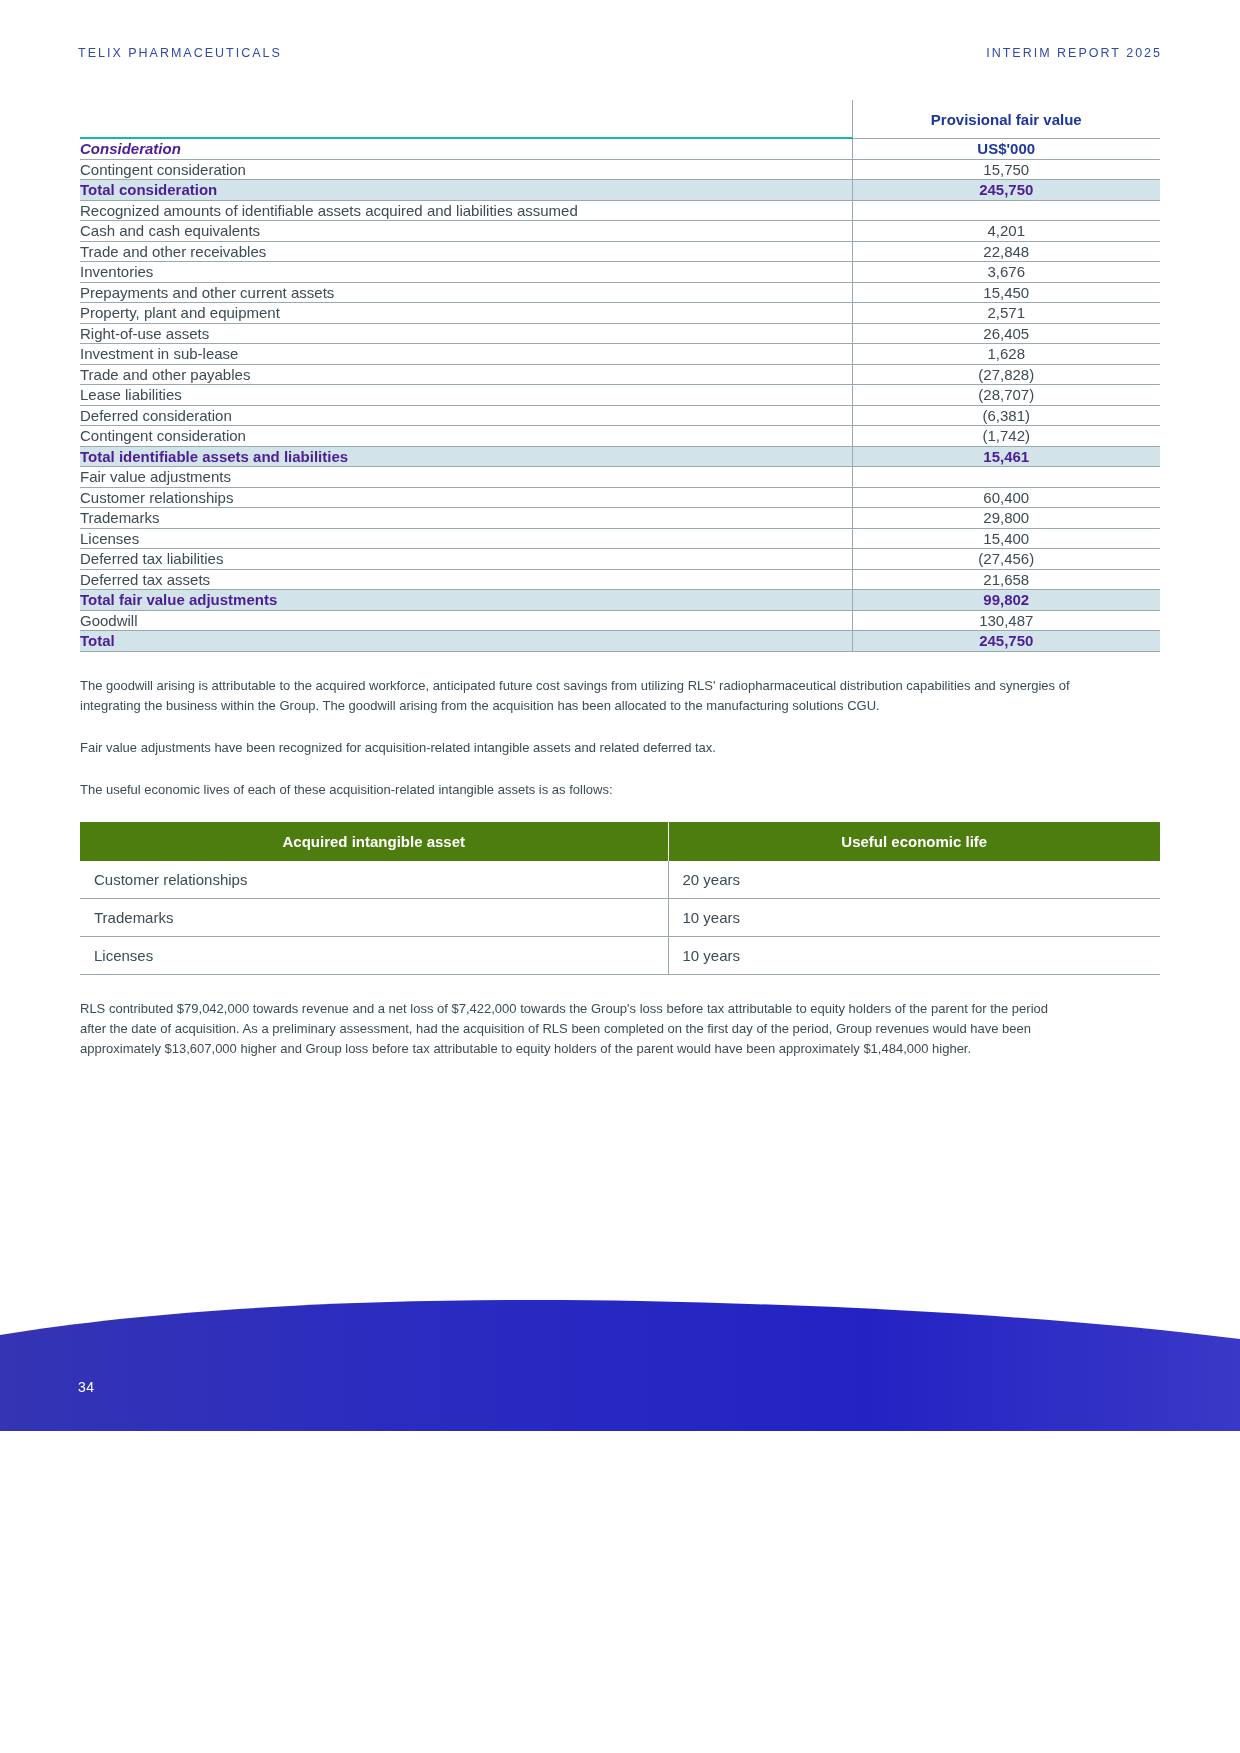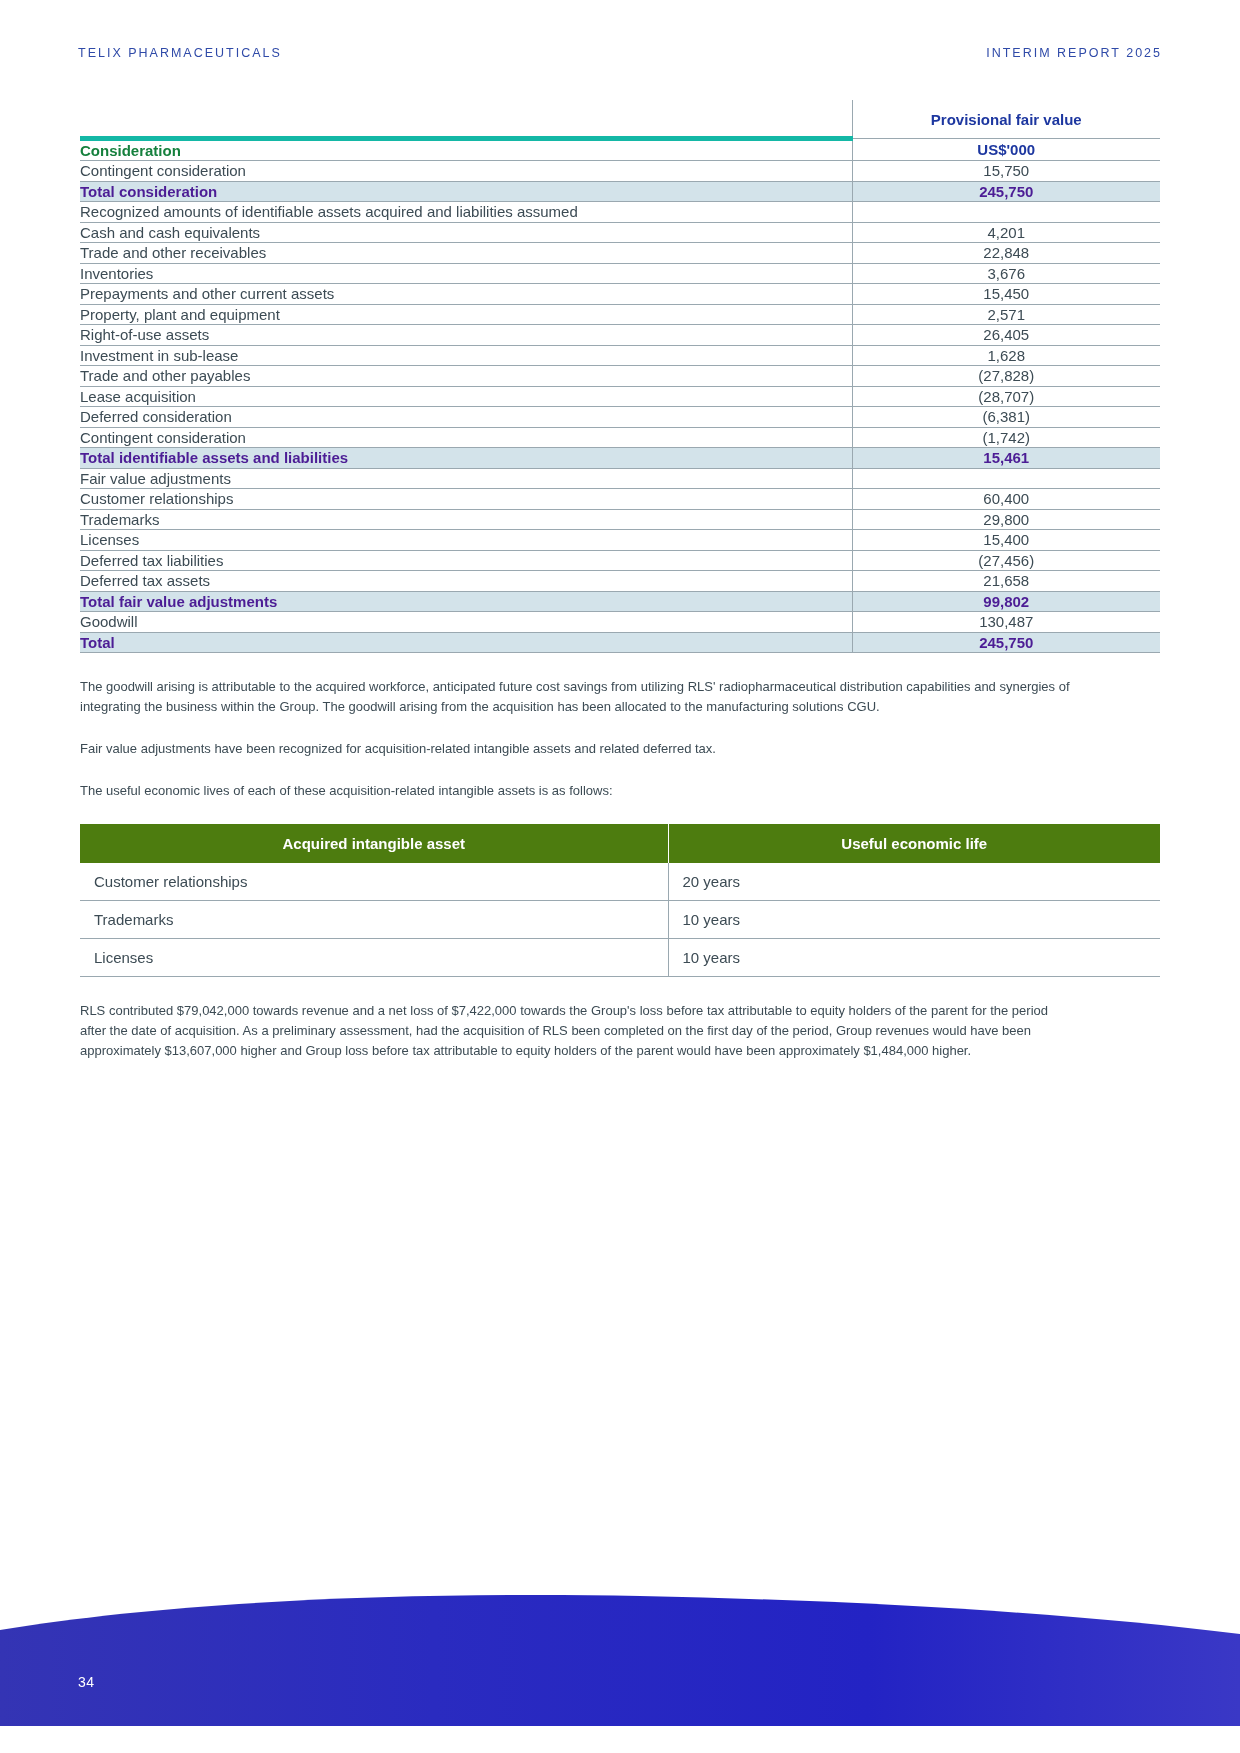--- a/index.html
+++ b/index.html
@@ -12,21 +12,21 @@
     background: #ffffff;
     font-family: "Liberation Sans", sans-serif;
     color: #2b3a42;
     position: relative;
     overflow: hidden;
   }
 
   .page {
     position: relative;
     width: 1240px;
-    height: 1726px;
+    height: 1431px;
     box-sizing: border-box;
   }
 
   
   .running-header {
     position: absolute;
     top: 46px;
     left: 78px;
     right: 78px;
     display: flex;
@@ -83,23 +83,24 @@
   
   tr.hdr-top td.cell-label { border: none; }
   tr.hdr-top td.cell-value {
     color: #1d37a0;
     font-weight: bold;
     border-left: 1px solid #9aa8b0;
     padding-top: 10px;
     padding-bottom: 8px;
   }
   tr.hdr-units td.cell-label {
-    color: #15803d;
-    font-weight: bold;
-    border-top: 5px solid #14b8a6;
+    color: #4c1d95;
+    font-weight: bold;
+    border-top: 2px solid #14b8a6;
+    font-style: italic;
   }
   tr.hdr-units td.cell-value {
     color: #1d37a0;
     font-weight: bold;
     border-top: 1px solid #9aa8b0;
     border-left: 1px solid #9aa8b0;
   }
 
   tr.data td { border-top: 1px solid #9aa8b0; }
   tr.data td.cell-value { border-left: 1px solid #9aa8b0; }
@@ -237,21 +238,21 @@
           </tr>
           <tr class="data">
             <td class="cell-label">Investment in sub-lease</td>
             <td class="cell-value">1,628</td>
           </tr>
           <tr class="data">
             <td class="cell-label">Trade and other payables</td>
             <td class="cell-value">(27,828)</td>
           </tr>
           <tr class="data">
-            <td class="cell-label">Lease acquisition</td>
+            <td class="cell-label">Lease liabilities</td>
             <td class="cell-value">(28,707)</td>
           </tr>
           <tr class="data">
             <td class="cell-label">Deferred consideration</td>
             <td class="cell-value">(6,381)</td>
           </tr>
           <tr class="data">
             <td class="cell-label">Contingent consideration</td>
             <td class="cell-value">(1,742)</td>
           </tr>

